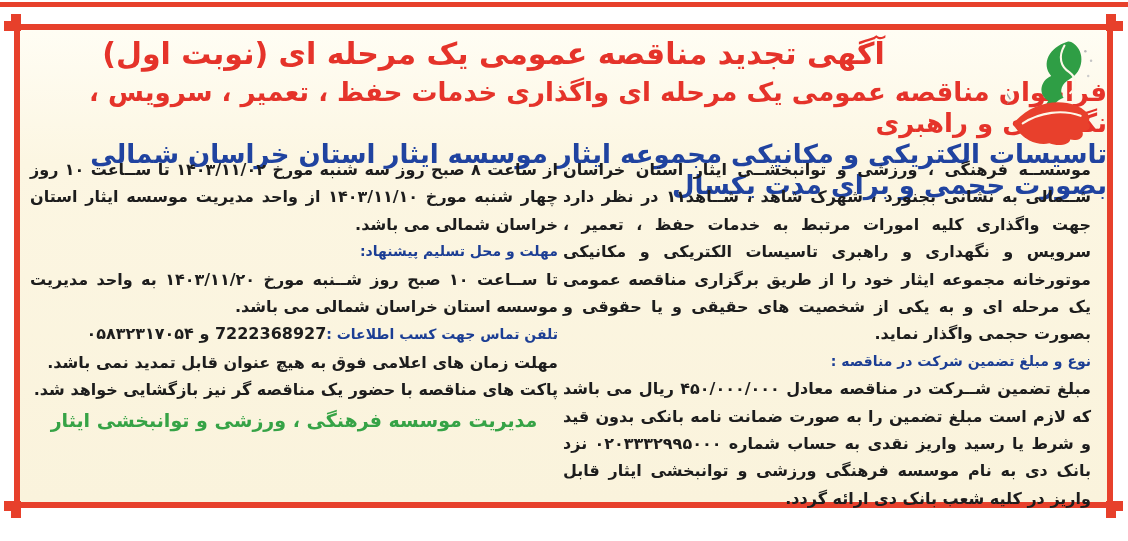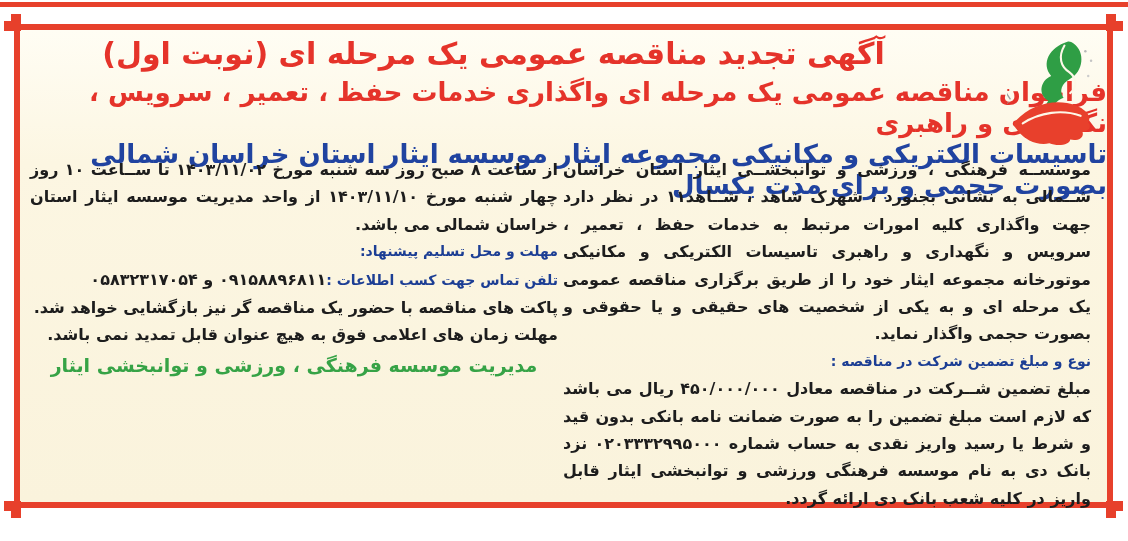--- a/index.html
+++ b/index.html
@@ -83,19 +83,20 @@
     <div class="col col-right">
       <p>موسســه فرهنگی ، ورزشی و توانبخشــی ایثار استان خراسان شــمالی به نشانی بجنورد ، شهرک شاهد ، شــاهد۱۱ در نظر دارد جهت واگذاری کلیه امورات مرتبط به خدمات حفظ ، تعمیر ، سرویس و نگهداری و راهبری تاسیسات الکتریکی و مکانیکی موتورخانه مجموعه ایثار خود را از طریق برگزاری مناقصه عمومی یک مرحله ای و به یکی از شخصیت های حقیقی و یا حقوقی و بصورت حجمی واگذار نماید.</p>
       <span class="h">نوع و مبلغ تضمین شرکت در مناقصه :</span>
       <p>مبلغ تضمین شــرکت در مناقصه معادل ۴۵۰/۰۰۰/۰۰۰ ریال می باشد که لازم است مبلغ تضمین را به صورت ضمانت نامه بانکی بدون قید و شرط یا رسید واریز نقدی به حساب شماره ۰۲۰۳۳۳۲۹۹۵۰۰۰ نزد بانک دی به نام موسسه فرهنگی ورزشی و توانبخشی ایثار قابل واریز در کلیه شعب بانک دی ارائه گردد.</p>
 
     </div>
 
     <div class="col col-left">
       <p>از ساعت ۸ صبح روز سه شنبه مورخ ۱۴۰۳/۱۱/۰۲ تا ســاعت ۱۰ روز چهار شنبه مورخ ۱۴۰۳/۱۱/۱۰ از واحد مدیریت موسسه ایثار استان خراسان شمالی می باشد.</p>
       <span class="h">مهلت و محل تسلیم پیشنهاد:</span>
-      <p class="phone-line"><span class="h">تلفن تماس جهت کسب اطلاعات :</span><span class="num">۰۹۱۵۸۸۹۶۸۱۱ و ۰۵۸۳۲۳۱۷۰۵۴</span></p>
+      <p>تا ســاعت ۱۰ صبح روز شــنبه مورخ ۱۴۰۳/۱۱/۲۰ به واحد مدیریت موسسه استان خراسان شمالی می باشد.</p>
+      <p class="phone-line"><span class="h">تلفن تماس جهت کسب اطلاعات :</span><span class="num">7222368927 و ۰۵۸۳۲۳۱۷۰۵۴</span></p>
+      <p>مهلت زمان های اعلامی فوق به هیچ عنوان قابل تمدید نمی باشد.</p>
       <p>پاکت های مناقصه با حضور یک مناقصه گر نیز بازگشایی خواهد شد.</p>
-      <p>مهلت زمان های اعلامی فوق به هیچ عنوان قابل تمدید نمی باشد.</p>
       <div class="signature">مدیریت موسسه فرهنگی ، ورزشی و توانبخشی ایثار</div>
     </div>
   </div>
 </div>
 
 </body></html>

